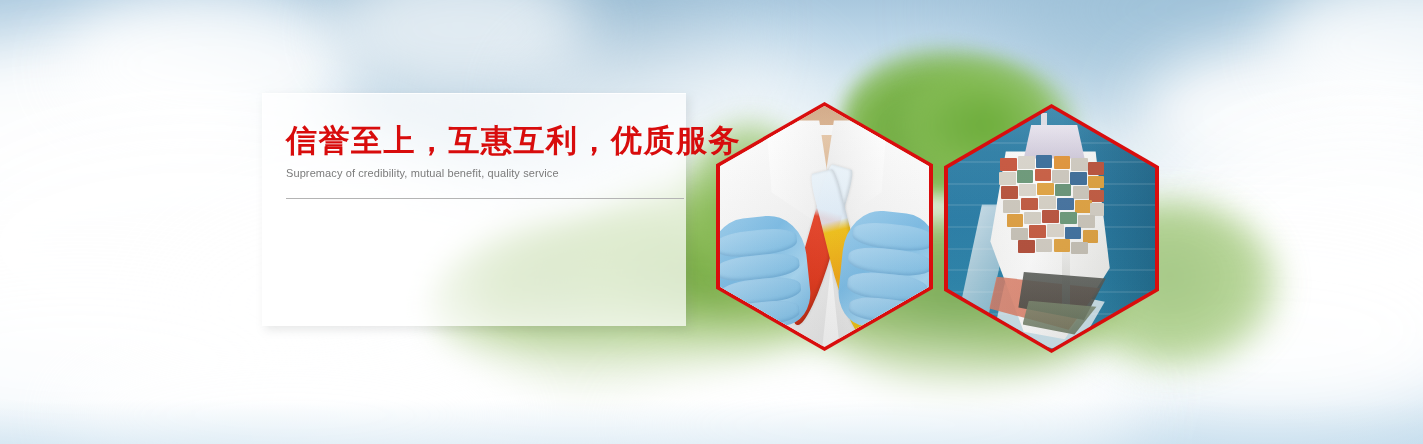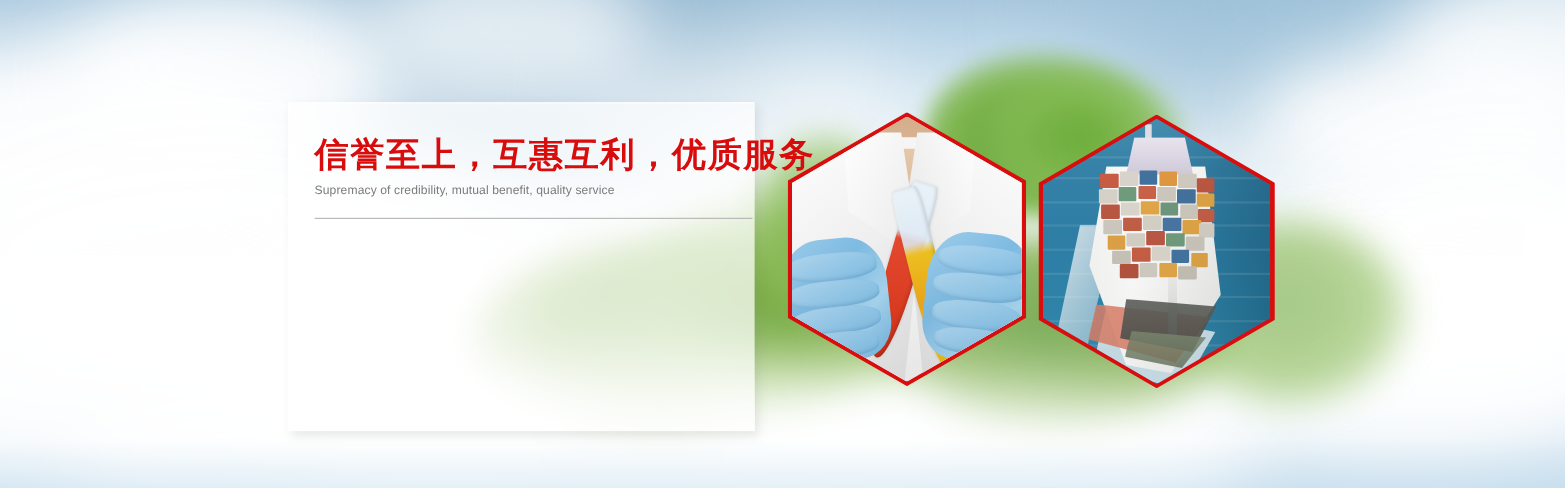--- a/index.html
+++ b/index.html
@@ -49,21 +49,21 @@
     border-radius: 50%;
     pointer-events: none;
   }
 
   
   #info-panel {
     position: absolute;
     left: 262px;
     top: 93px;
     width: 424px;
-    height: 299px;
+    height: 233px;
     background: rgba(255,255,255,0.72);
     border-left: 1px solid rgba(255,255,255,0.85);
     border-top: 1px solid rgba(255,255,255,0.85);
     box-shadow: 3px 4px 9px rgba(120,130,130,0.18);
     text-decoration: underline;
   }
 
   #panel-inner {
     position: absolute;
     left: 12px;

